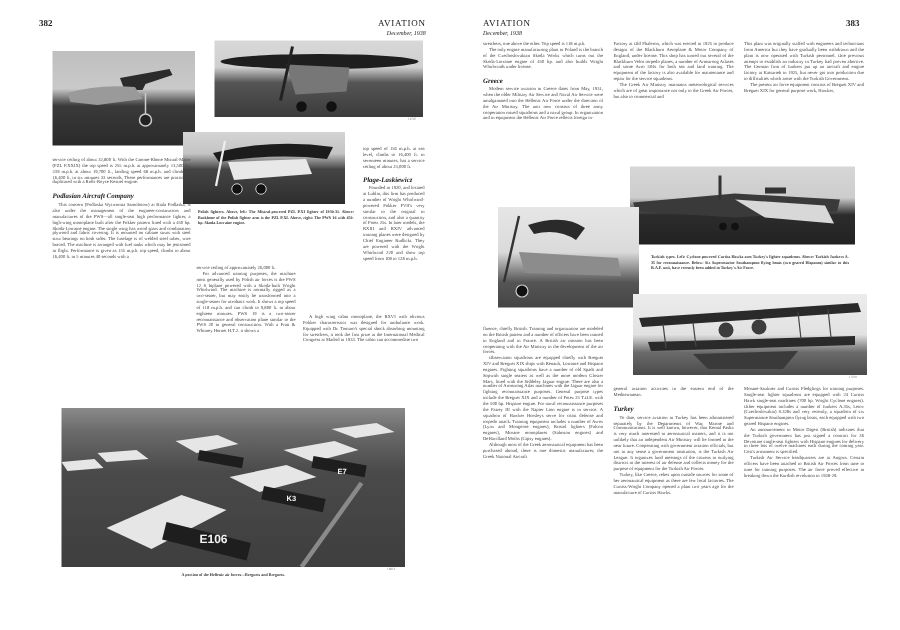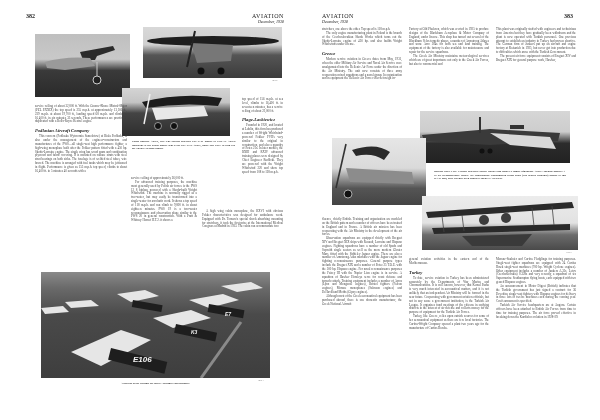--- a/index.html
+++ b/index.html
@@ -7,21 +7,21 @@
   .abs { position:absolute; }
   .pgnum { font-size:6px; font-weight:bold; }
   .runhead { font-size:6px; letter-spacing:0.5px; line-height:6px; }
   .runhead .date { font-style:italic; font-size:4px; letter-spacing:0; display:block; text-align:right; }
   .col { font-size:3.1px; line-height:3.85px; text-align:justify; color:#444; }
   .col p { margin:0; text-indent:4px; }
   .col p.first { text-indent:0; }
   .sect { font-size:4.6px; font-weight:bold; font-style:italic; color:#222; margin:4px 0 2px 0; line-height:5px; }
   .caption { font-size:2.7px; line-height:3.5px; font-weight:bold; color:#333; text-align:justify; }
   .caption.center { text-align:center; }
-  .photo { background:#2d2d2d; overflow:hidden;font-style:italic; }
+  .photo { background:#2d2d2d; overflow:hidden; }
   .photocode { font-size:2.2px; color:#777; }
 </style>
 </head>
 <body>
 
 <div class="abs pgnum" style="left:26px;top:13px;">382</div>
 <div class="abs runhead" style="left:252px;top:13px;">
   <span>AVIATION</span>
   <span class="date">December, 1938</span>
 </div>

